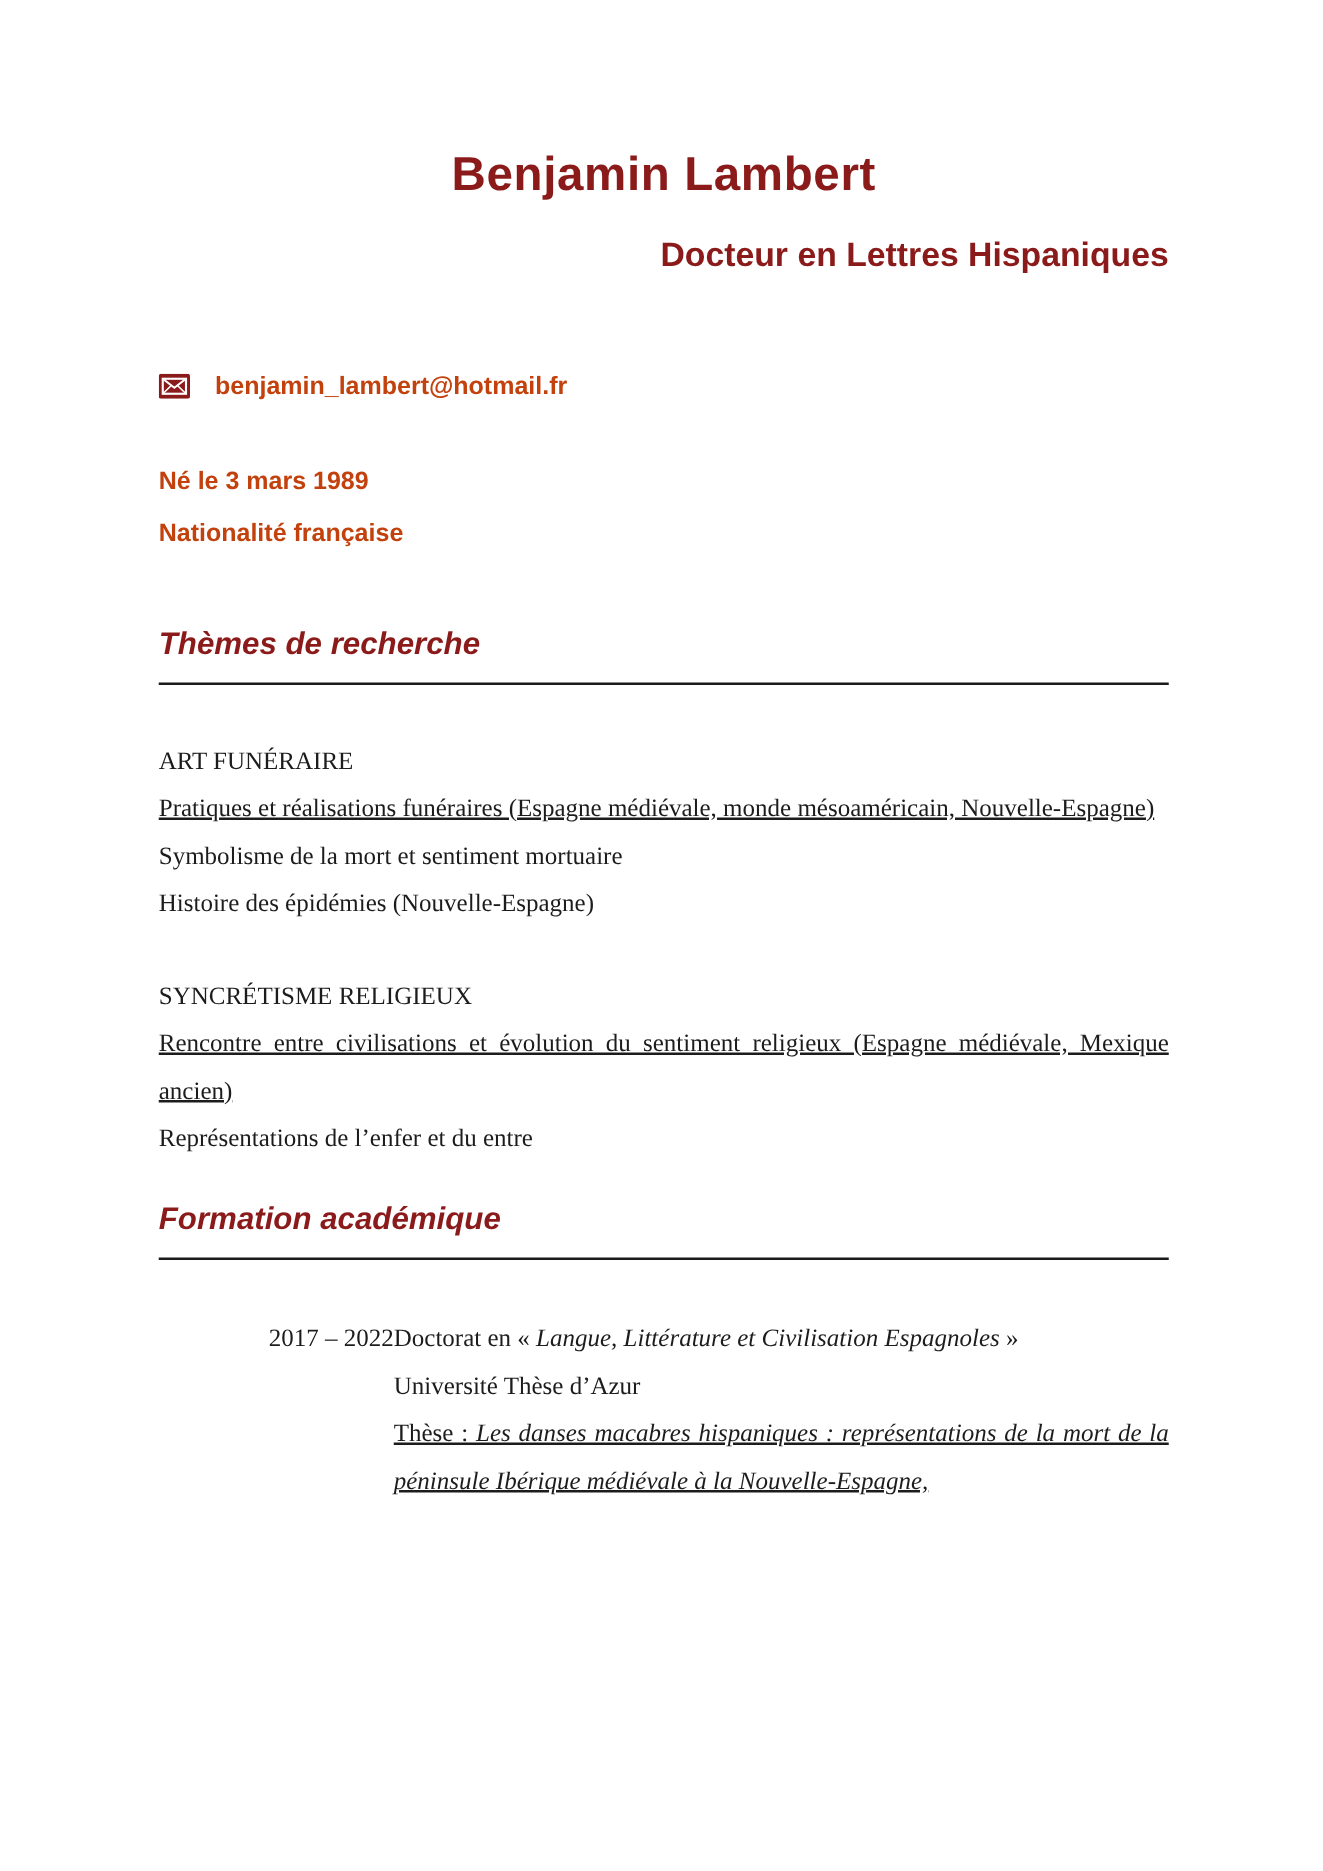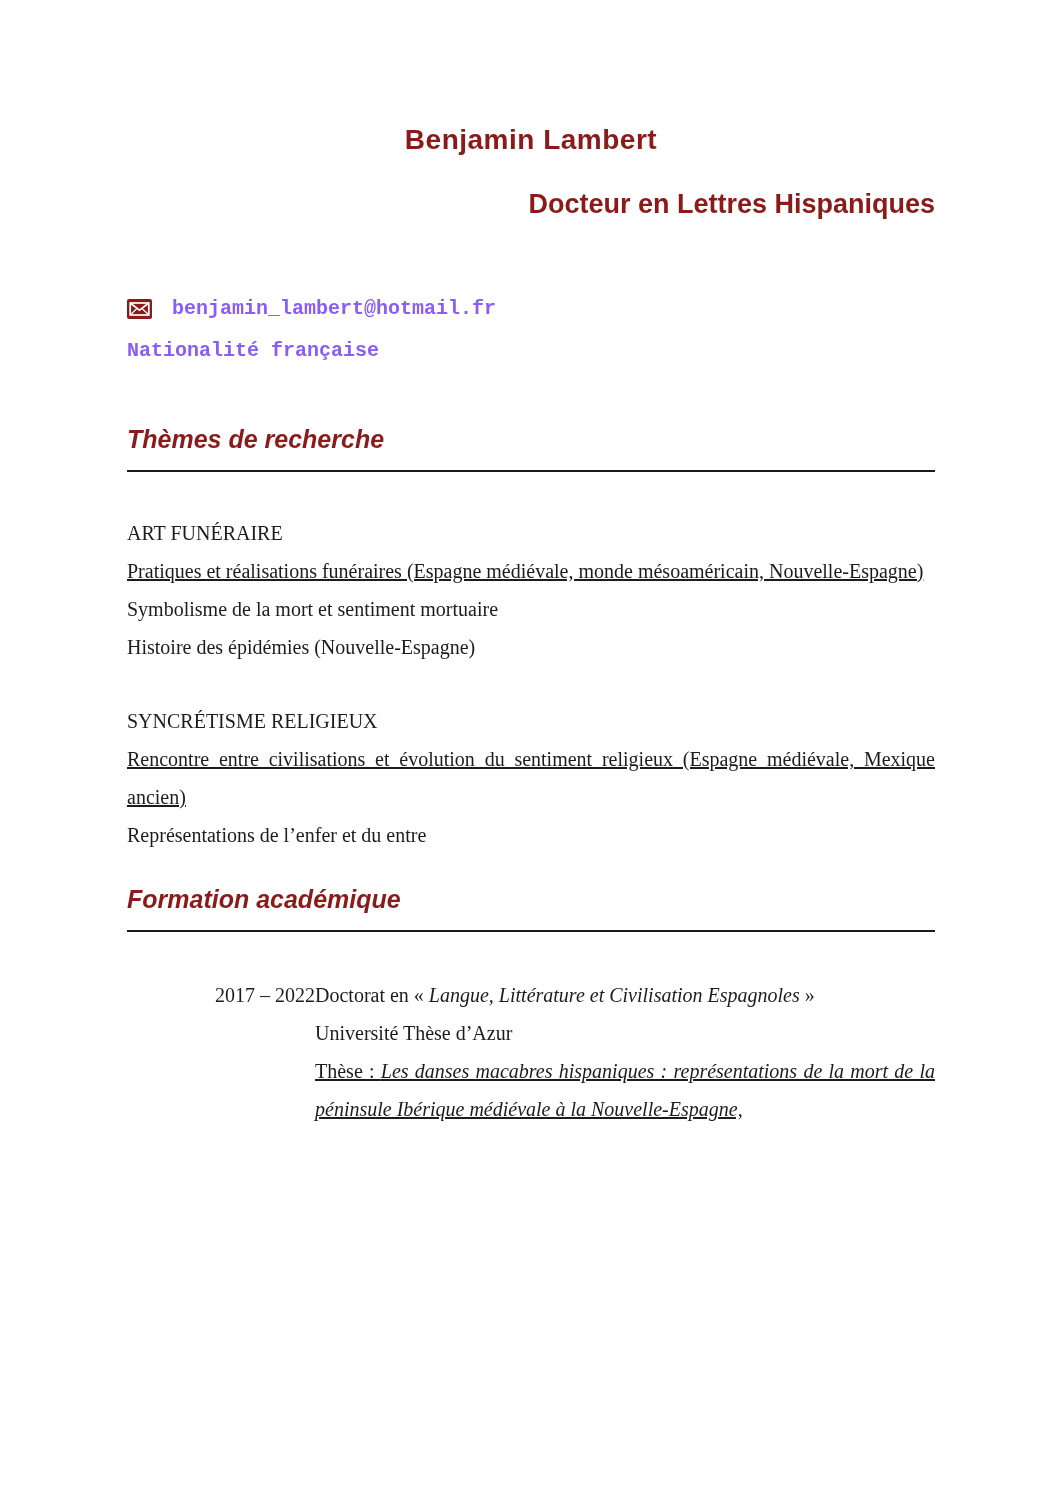--- a/index.html
+++ b/index.html
@@ -10,25 +10,25 @@
     margin: 0 auto;
     background: #ffffff;
     box-sizing: border-box;
     padding: 118px 123px 0 127px;
     font-family: "Liberation Serif", serif;
     color: var(--text, #1c1c1c);
     overflow: hidden;
   }
   
   .header { text-align: center; font-family: "Liberation Sans", sans-serif; color: var(--accent, #8B1A1A); }
-  .name { font-size: 28px; font-weight: 700; line-height: 44px; letter-spacing: 0.5px; margin: 0; }
+  .name { font-size: 38px; font-weight: 700; line-height: 44px; letter-spacing: 0.5px; margin: 0; }
   .subtitle { font-size: 27px; font-weight: 700; line-height: 32px; margin: 26px 0 0 0; text-align: right; }
 
   
-  .contact { font-family: Liberation Mono, monospace; font-weight: 700; color: #8b5cf6; }
+  .contact { font-family: Liberation Sans, sans-serif; font-weight: 700; color: #c2410c; }
   .email-row { margin-top: 74px; display: flex; align-items: center; gap: 20px; }
   .email-text { font-size: 20px; line-height: 30px; }
   .mail-svg .mail-bg { fill: var(--accent, #8B1A1A); }
   .birth { font-size: 20px; line-height: 30px; margin: 46px 0 0 0; }
   .nationality { font-size: 20px; line-height: 30px; margin: 12px 0 0 0; }
 
   
   .section-heading {
     font-family: "Liberation Sans", sans-serif;
     font-style: italic;
@@ -71,20 +71,21 @@
       <span style="display:inline-flex;">
         <svg class="mail-svg" width="25" height="20" viewBox="0 0 25 20" aria-hidden="true">
           <rect class="mail-bg" x="0" y="0" width="25" height="20" rx="2"></rect>
           <rect x="3.2" y="4" width="18.6" height="12" fill="none" stroke="#ffffff" stroke-width="1.7"></rect>
           <path d="M3.2 4 L12.5 11.2 L21.8 4" fill="none" stroke="#ffffff" stroke-width="1.7"></path>
           <path d="M3.2 16 L9.8 9.6 M21.8 16 L15.2 9.6" fill="none" stroke="#ffffff" stroke-width="1.3"></path>
         </svg>
       </span>
       <span class="email-text">benjamin_lambert@hotmail.fr</span>
     </div>
+    <p class="birth">Né le 3 mars 1989</p>
     <p class="nationality">Nationalité française</p>
   </div>
 
   <section>
     <h3 class="section-heading research-heading">Thèmes de recherche</h3>
     <hr class="rule">
 
 
     <div class="group mt-42">
       <p class="body-line">ART FUNÉRAIRE</p>

